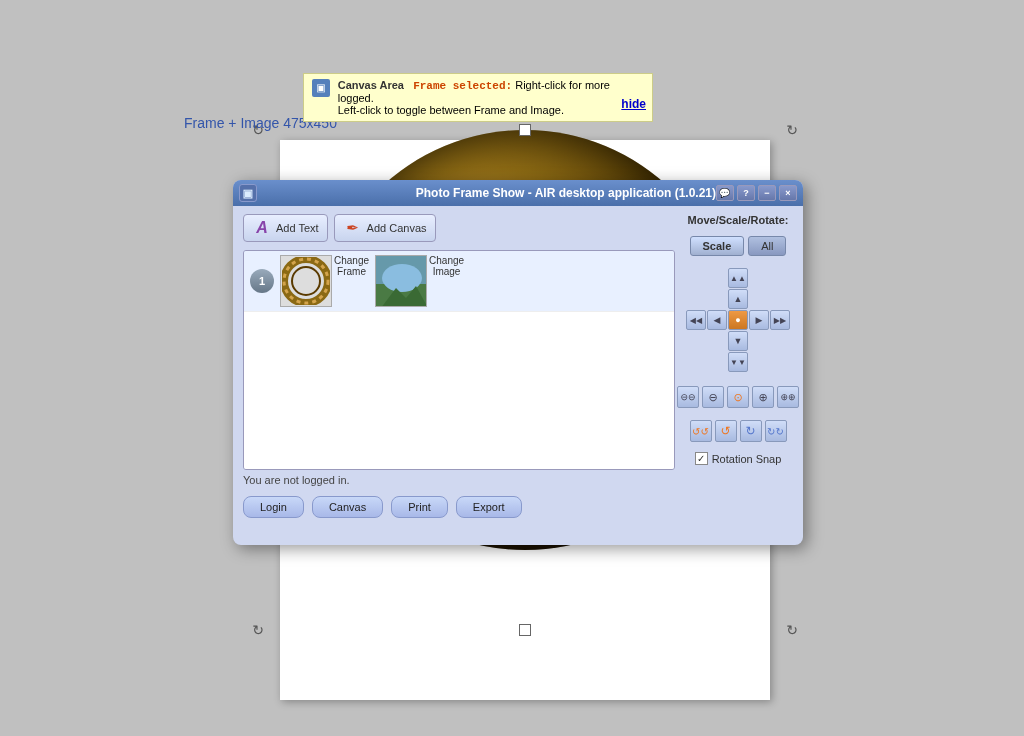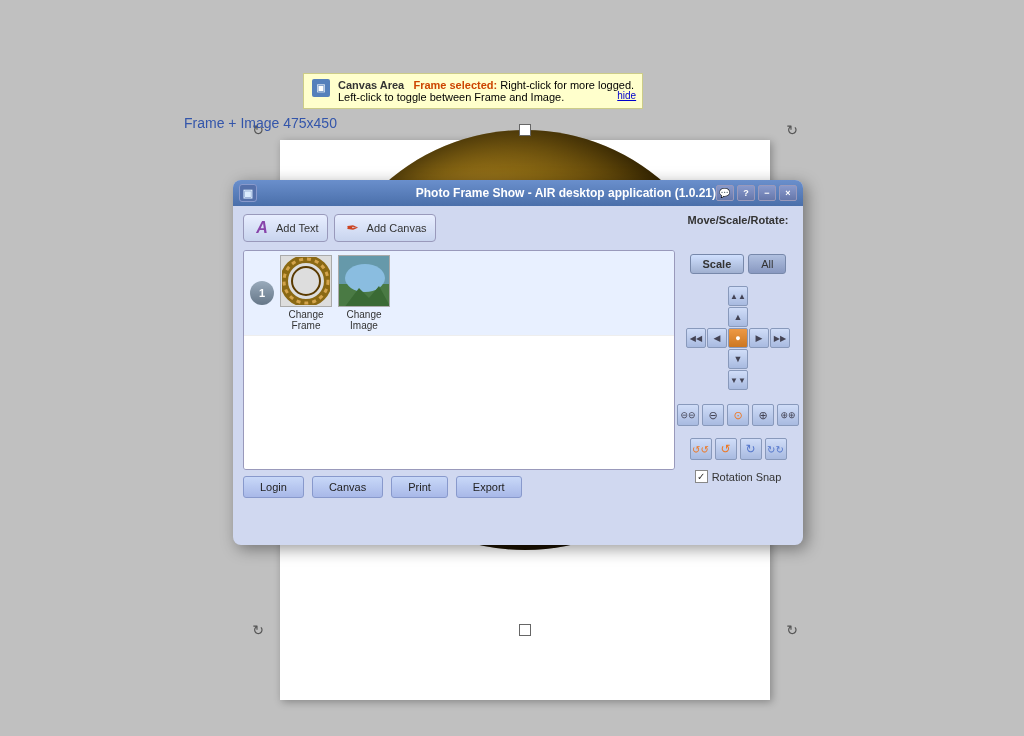--- a/index.html
+++ b/index.html
@@ -82,24 +82,25 @@
     .tooltip-box .tooltip-title {
       font-weight: bold;
       color: #333;
       display: inline;
       margin-top: 48px;
     }
     .tooltip-box .hide-link {
       color: #0000cc;
       text-decoration: underline;
       cursor: pointer;
-      font-size: 10px;
+      font-size: 12px;
       position: absolute;
       right: 6px;
-      top: 16px;
+      top: 23px;
+      font-weight: bold;
     }
     .tooltip-icon {
       display: inline-block;
       width: 18px;
       height: 18px;
       background: #5580bb;
       color: white;
       font-size: 10px;
       text-align: center;
       line-height: 18px;
@@ -241,21 +242,21 @@
       color: white;
       text-align: center;
       line-height: 24px;
       font-size: 11px;
       font-weight: bold;
       flex-shrink: 0;
     }
 
     .frame-thumb-box {
       display: flex;
-      flex-direction: column;
+      flex-direction: row;
       gap: 2px;
       cursor: pointer;
     }
 
     .frame-thumb {
       width: 52px;
       height: 52px;
       border: 1px solid #aaa;
       background: #ddd;
       overflow: hidden;
@@ -301,41 +302,41 @@
     
     .bottom-buttons {
       display: flex;
       gap: 8px;
       margin-top: 6px;
     }
     .bottom-btn {
       padding: 4px 16px;
       background: linear-gradient(180deg, #c8d8f8, #a8b8e8);
       border: 1px solid #8899cc;
-      border-radius: 3px;
+      border-radius: 8px;
       cursor: pointer;
       font-size: 11px;
       color: #222;
     }
 
     
     .right-panel {
       width: 110px;
       display: flex;
       flex-direction: column;
       align-items: center;
       gap: 8px;
     }
 
     .panel-title {
       font-size: 11px;
       color: #333;
       font-weight: bold;
       text-align: center;
-      margin-bottom: 20px;
+      margin-bottom: 2px;
     }
 
     .single-all-row {
       display: flex;
       gap: 4px;
     }
 
     .toggle-btn {
       padding: 3px 12px;
       background: linear-gradient(180deg, #b0c0e0, #8898c0);
@@ -465,21 +466,21 @@
   <div class="handle" style="right:-6px;top:50%;transform:translateY(-50%);"></div>
 
 </div>
 
 <div class="tooltip-box">
   <div style="display:flex;align-items:flex-start;gap:4px;">
     <span class="tooltip-icon">▣</span>
     <div>
       <span class="tooltip-title">Canvas Area</span>
       &nbsp;
-      <span style="font-weight:bold;color:#cc4400;">Frame selected:</span>
+      <span style="font-weight:bold;color:#cc4400;font-family:Liberation Mono, monospace;">Frame selected:</span>
       <span>Right-click for more logged.</span>
       <span class="hide-link">hide</span>
       <br>
       <span>Left-click to toggle between Frame and Image.</span>
     </div>
   </div>
 </div>
 
 <div class="frame-info-label">Frame + Image 475x450</div>
 
@@ -536,20 +537,23 @@
                 <polygon points="5,52 20,32 30,42 40,30 52,52" fill="#3a6a34"></polygon>
               </svg>
             </div>
             <div class="frame-thumb-label">Change<br>Image</div>
           </div>
         </div>
 
         <div class="frames-empty-area"></div>
       </div>
 
+      <div class="status-bar">
+        <span>You are not logged in.</span>
+      </div>
 
       <div class="bottom-buttons">
         <button class="bottom-btn">Login</button>
         <button class="bottom-btn">Canvas</button>
         <button class="bottom-btn">Print</button>
         <button class="bottom-btn">Export</button>
       </div>
     </div>
 
     <div class="right-panel">

